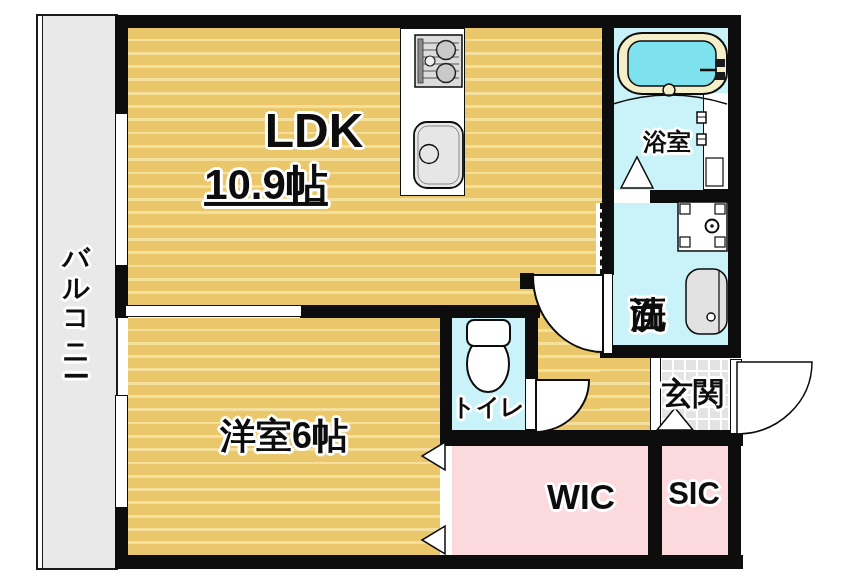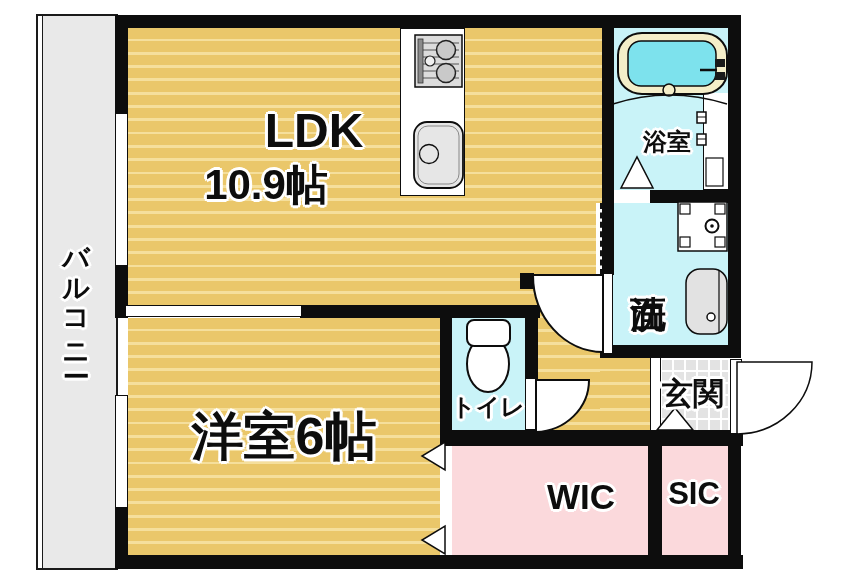--- a/index.html
+++ b/index.html
@@ -152,22 +152,22 @@
     
     <line x1="108" y1="190" x2="134" y2="190" stroke="#0d0d0d" stroke-width="1.2">
     <line x1="108" y1="433" x2="134" y2="433" stroke="#0d0d0d" stroke-width="1.2">
     <line x1="127" y1="311" x2="300" y2="311" stroke="#0d0d0d" stroke-width="1">
     <line x1="213" y1="302" x2="213" y2="320" stroke="#0d0d0d" stroke-width="1.2">
   
 
   
   <div class="lbl vert" style="left:76px;top:295px;font-size:27px;letter-spacing:3px;">バルコニー</div>
   <div class="lbl" style="left:266px;top:131px;font-size:48px;margin-left:48px;">LDK</div>
-  <div class="lbl" style="left:266px;top:185px;font-size:42px;">10.9帖</div>
-  <div class="lbl" style="left:284px;top:436px;font-size:52px;">洋室6帖</div>
+  <div class="lbl" style="left:266px;top:185px;font-size:42px;text-decoration:underline;">10.9帖</div>
+  <div class="lbl" style="left:284px;top:436px;font-size:36px;">洋室6帖</div>
   <div class="lbl" style="left:667px;top:142px;font-size:24px;">浴室</div>
   <div class="lbl vert" style="left:648px;top:270px;font-size:36px;letter-spacing:4px;">洗面</div>
   <div class="lbl" style="left:488px;top:407px;font-size:24px;">トイレ</div>
   <div class="lbl" style="left:693px;top:394px;font-size:31px;">玄関</div>
   <div class="lbl" style="left:549px;top:497px;font-size:35px;font-weight:600;margin-left:32px;">WIC</div>
   <div class="lbl" style="left:694px;top:494px;font-size:31px;font-weight:600;">SIC</div>
 
 </line></line></line></line></div>
 
 </body></html>

